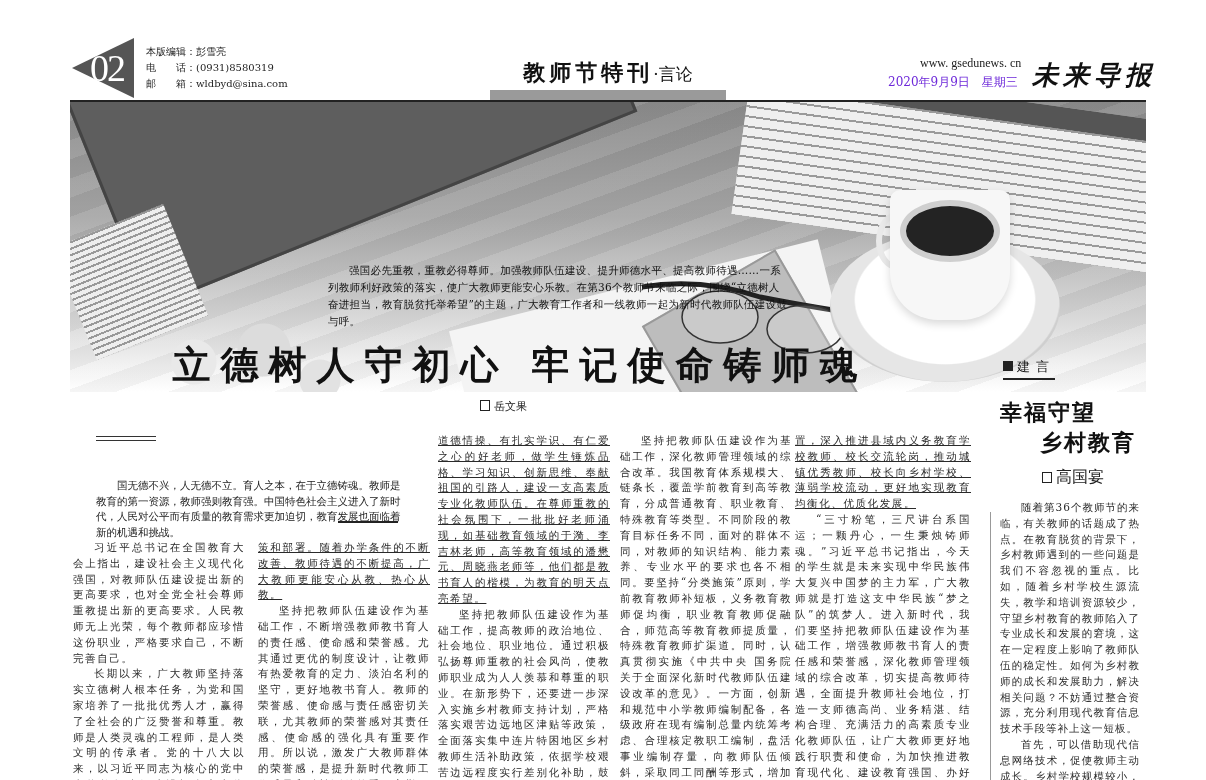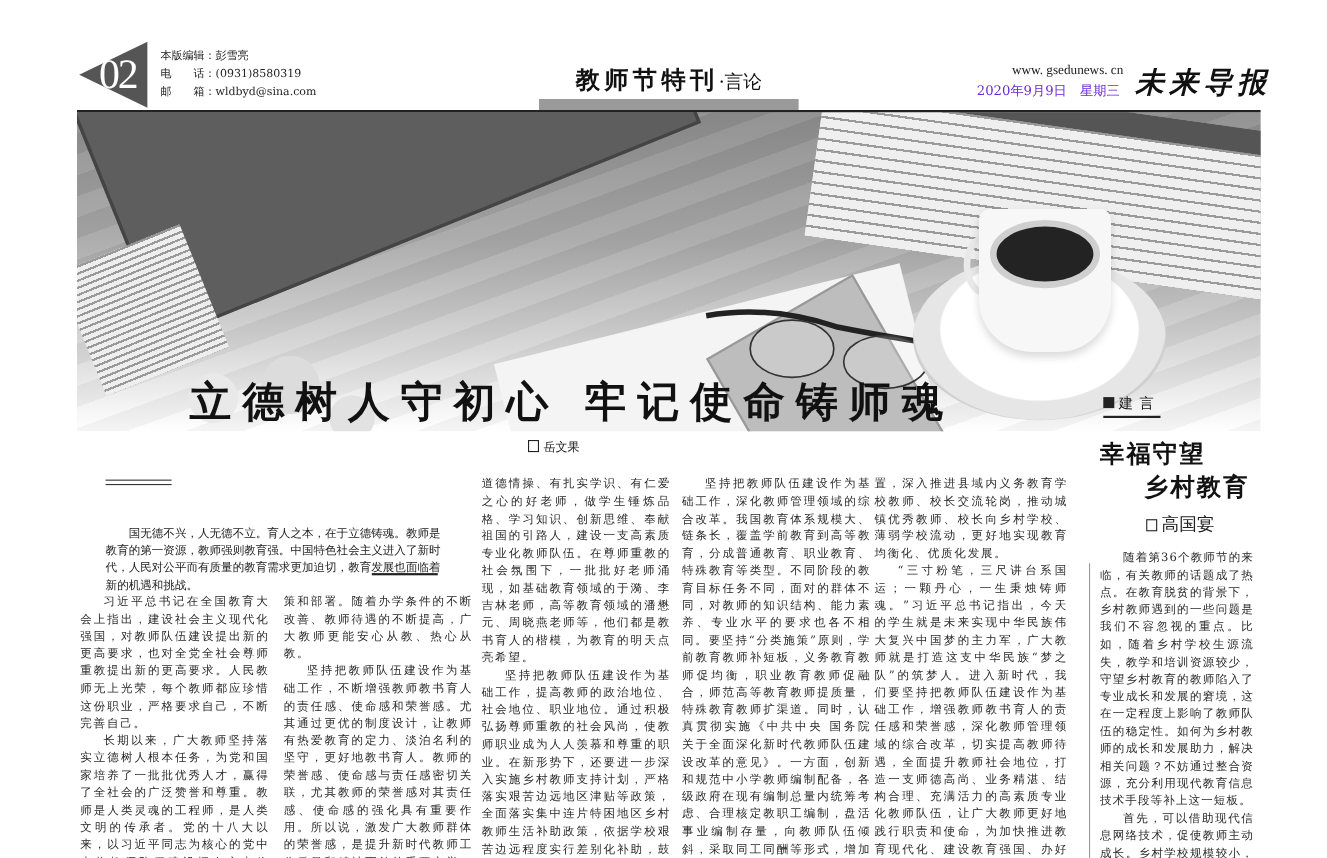--- a/index.html
+++ b/index.html
@@ -61,21 +61,21 @@
   .byline .box { display:inline-block; width:8px; height:9px; border:1px solid #222; margin-right:4px; vertical-align:-1px; }
 
   
   .lead { left:96px; top:450px; width:312px; font-size:10.5px; line-height:15.5px; text-indent:2em; color:#222;margin-top:28px; }
   .lead-rule-top { left:96px; top:436px; width:60px; height:3px; border-top:1px solid #333; border-bottom:1px solid #333; }
   .sep-bar { left:338px; top:521px; width:60px; height:2px; background:#222; }
 
   
   .col { position:absolute; font-size:10.5px; line-height:15.8px; color:#2a2a2a; letter-spacing:1.6px; text-align:justify; }
   .col p { margin:0; text-indent:2em; }
-  .col p.noindent { text-indent:0; }
+  .col p.noindent { text-indent:0;text-decoration:underline; }
   .c1 { left:73px; top:540px; width:172px; }
   .c2 { left:258px; top:540px; width:172px; }
   .c3 { left:438px; top:433px; width:172px; }
   .c4 { left:620px; top:433px; width:172px; }
   .c5 { left:795px; top:433px; width:176px; }
 
   
   .side-tag { left:1003px; top:358px; font-family:"DejaVu Sans", sans-serif; font-size:13px; color:#111; border-bottom:2px solid #222; padding-bottom:2px; letter-spacing:6px; }
   .side-tag .sq { display:inline-block; width:10px; height:10px; background:#222; margin-right:4px; }
   .side-title1 { left:1000px; top:398px; font-size:22px; font-weight:bold; letter-spacing:2px; color:#111; }
@@ -125,20 +125,21 @@
     <path d="M2 10 Q60 0 120 20 Q170 30 238 40" stroke="#222" stroke-width="5" fill="none"></path>
     <ellipse cx="80" cy="40" rx="38" ry="26" stroke="#333" stroke-width="1.5" fill="rgba(255,255,255,0.2)"></ellipse>
     <ellipse cx="165" cy="52" rx="38" ry="24" stroke="#333" stroke-width="1.5" fill="rgba(255,255,255,0.2)"></ellipse>
   </svg>
   <div class="saucer"></div>
   <div class="cup-handle"></div>
   <div class="cup">
       <div class="coffee"></div>
     </div>
   <div class="flowers"></div>
+  <div class="intro">强国必先重教，重教必得尊师。加强教师队伍建设、提升师德水平、提高教师待遇……一系列教师利好政策的落实，使广大教师更能安心乐教。在第36个教师节来临之际，围绕“立德树人奋进担当，教育脱贫托举希望”的主题，广大教育工作者和一线教师一起为新时代教师队伍建设鼓与呼。</div>
 </div>
 <div class="abs header-rule"></div>
 
 <div class="abs headline">立德树人守初心 牢记使命铸师魂</div>
 <div class="abs byline"><span class="box"></span><span>岳文果</span></div>
 
 <div class="abs lead-rule-top"></div>
 <div class="abs lead">国无德不兴，人无德不立。育人之本，在于立德铸魂。教师是教育的第一资源，教师强则教育强。中国特色社会主义进入了新时代，人民对公平而有质量的教育需求更加迫切，教育发展也面临着新的机遇和挑战。</div>
 <div class="abs sep-bar"></div>
 

